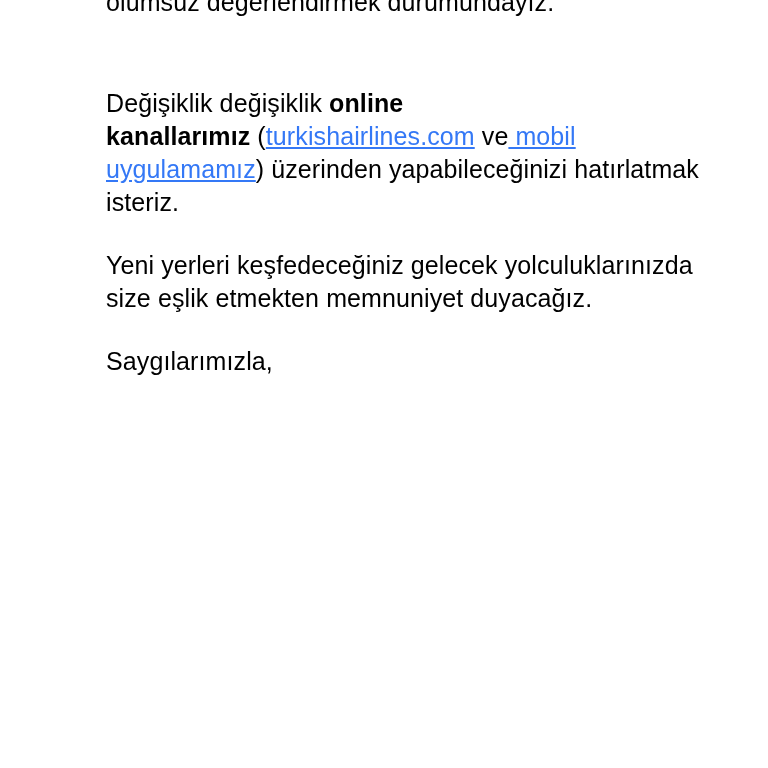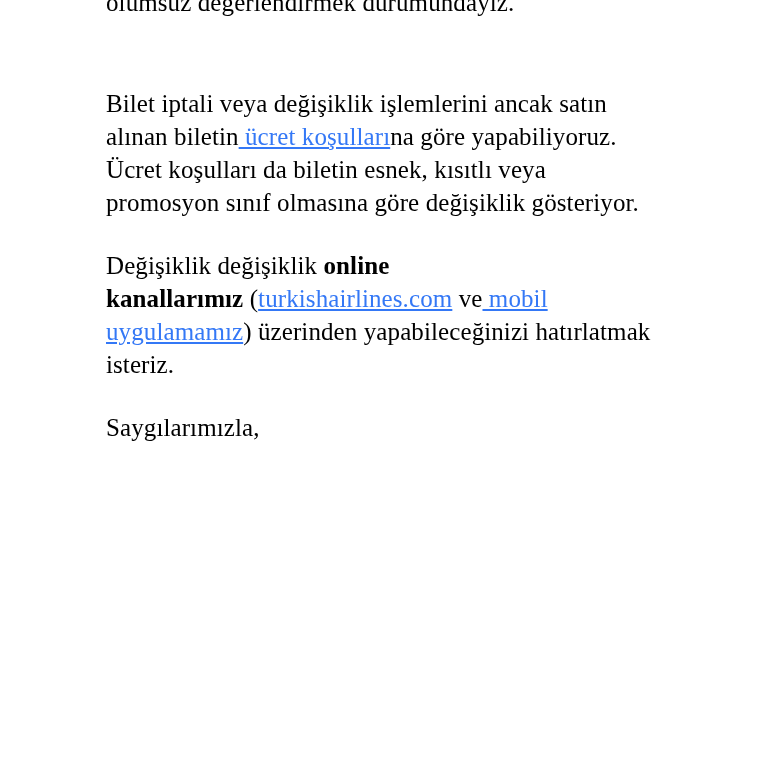--- a/index.html
+++ b/index.html
@@ -9,21 +9,21 @@
     height: 768px;
     background: #ffffff;
     overflow: hidden;
   }
   .viewport {
     position: relative;
     width: 768px;
     height: 768px;
     overflow: hidden;
     background: #ffffff;
-    font-family: Liberation Serif, serif;
+    font-family: Liberation Sans, sans-serif;
   }
   .email-body {
     position: absolute;
     top: -14px;
     left: 106px;
     width: 662px;
     color: #000000;
   }
   .para {
     margin: 0 0 30px 0;
@@ -43,23 +43,21 @@
     text-decoration: underline;
     cursor: pointer;
   }
 </style>
 </head>
 <body style="background: rgb(255, 255, 255);">
 
 <div class="viewport">
   <div class="email-body" style="color: rgb(0, 0, 0);">
       <p class="para clipped"><span>olumsuz değerlendirmek durumundayız.</span></p>
-      <p class="para"><span>Bilet iptali veya değişiklik işlemlerini ancak satın
-alınan biletin</span><a href="#"> ücret koşulları</a><span>na göre yapabiliyoruz.
-Ücret koşulları da biletin esnek, kısıtlı veya
-promosyon sınıf olmasına göre değişiklik gösteriyor.</span></p>
       <p class="para"><span>Değişiklik değişiklik </span><span class="bold">online
 kanallarımız</span><span> (</span><a href="#">turkishairlines.com</a><span> ve</span><a href="#"> mobil
 uygulamamız</a><span>) üzerinden yapabileceğinizi hatırlatmak
 isteriz.</span></p>
+      <p class="para"><span>Yeni yerleri keşfedeceğiniz gelecek yolculuklarınızda
+size eşlik etmekten memnuniyet duyacağız.</span></p>
       <p class="para"><span>Saygılarımızla,</span></p>
     </div>
 </div>
 
 </body></html>

